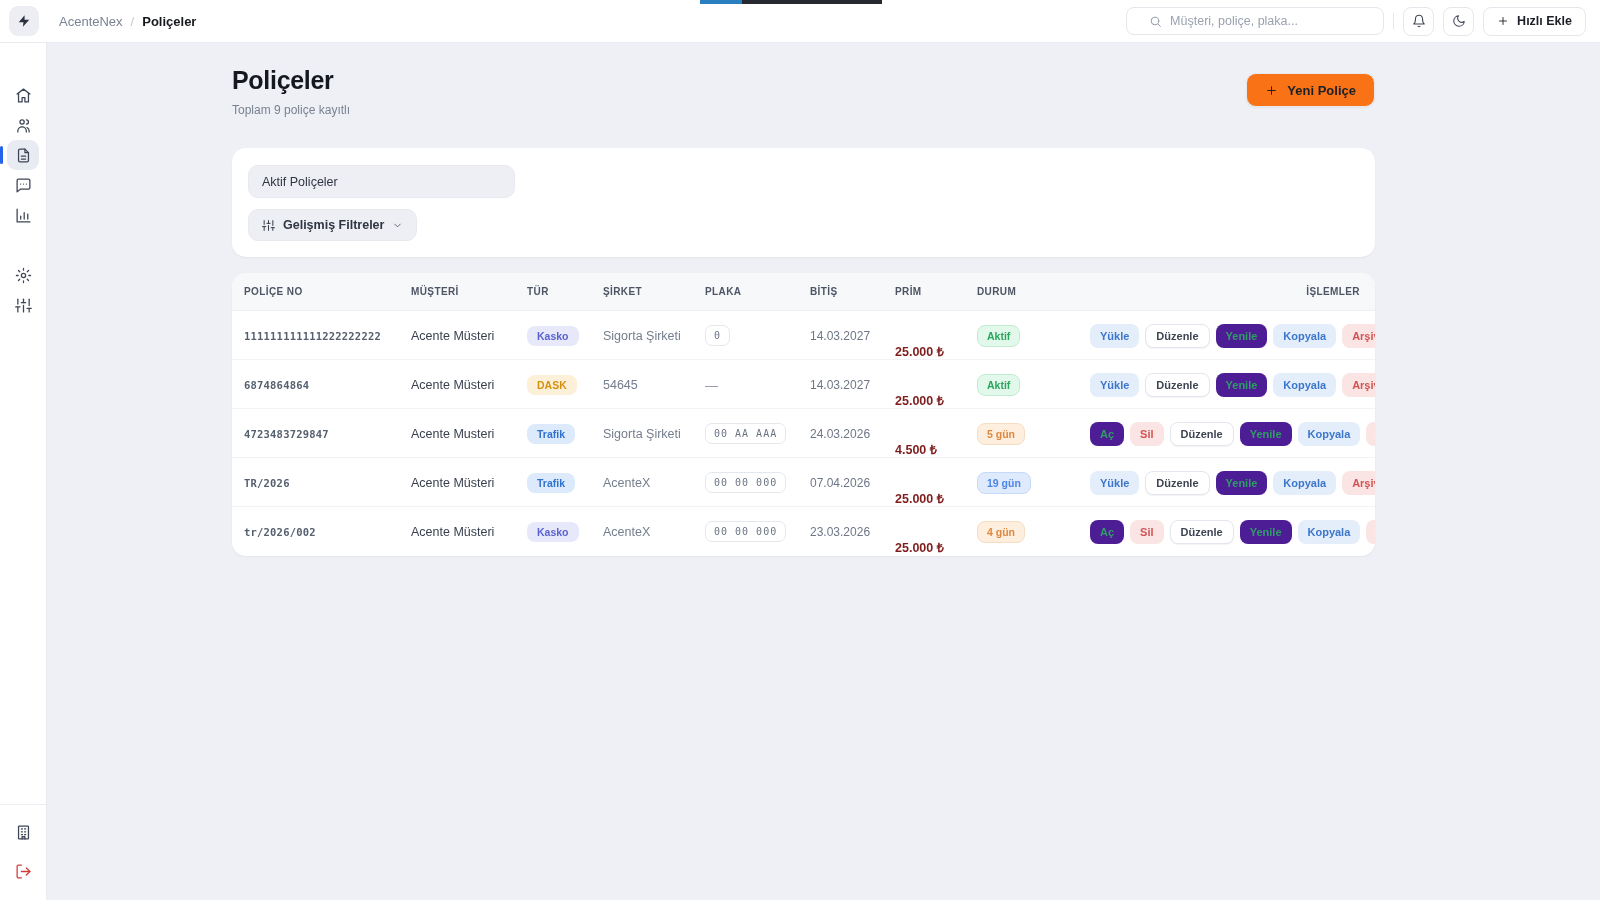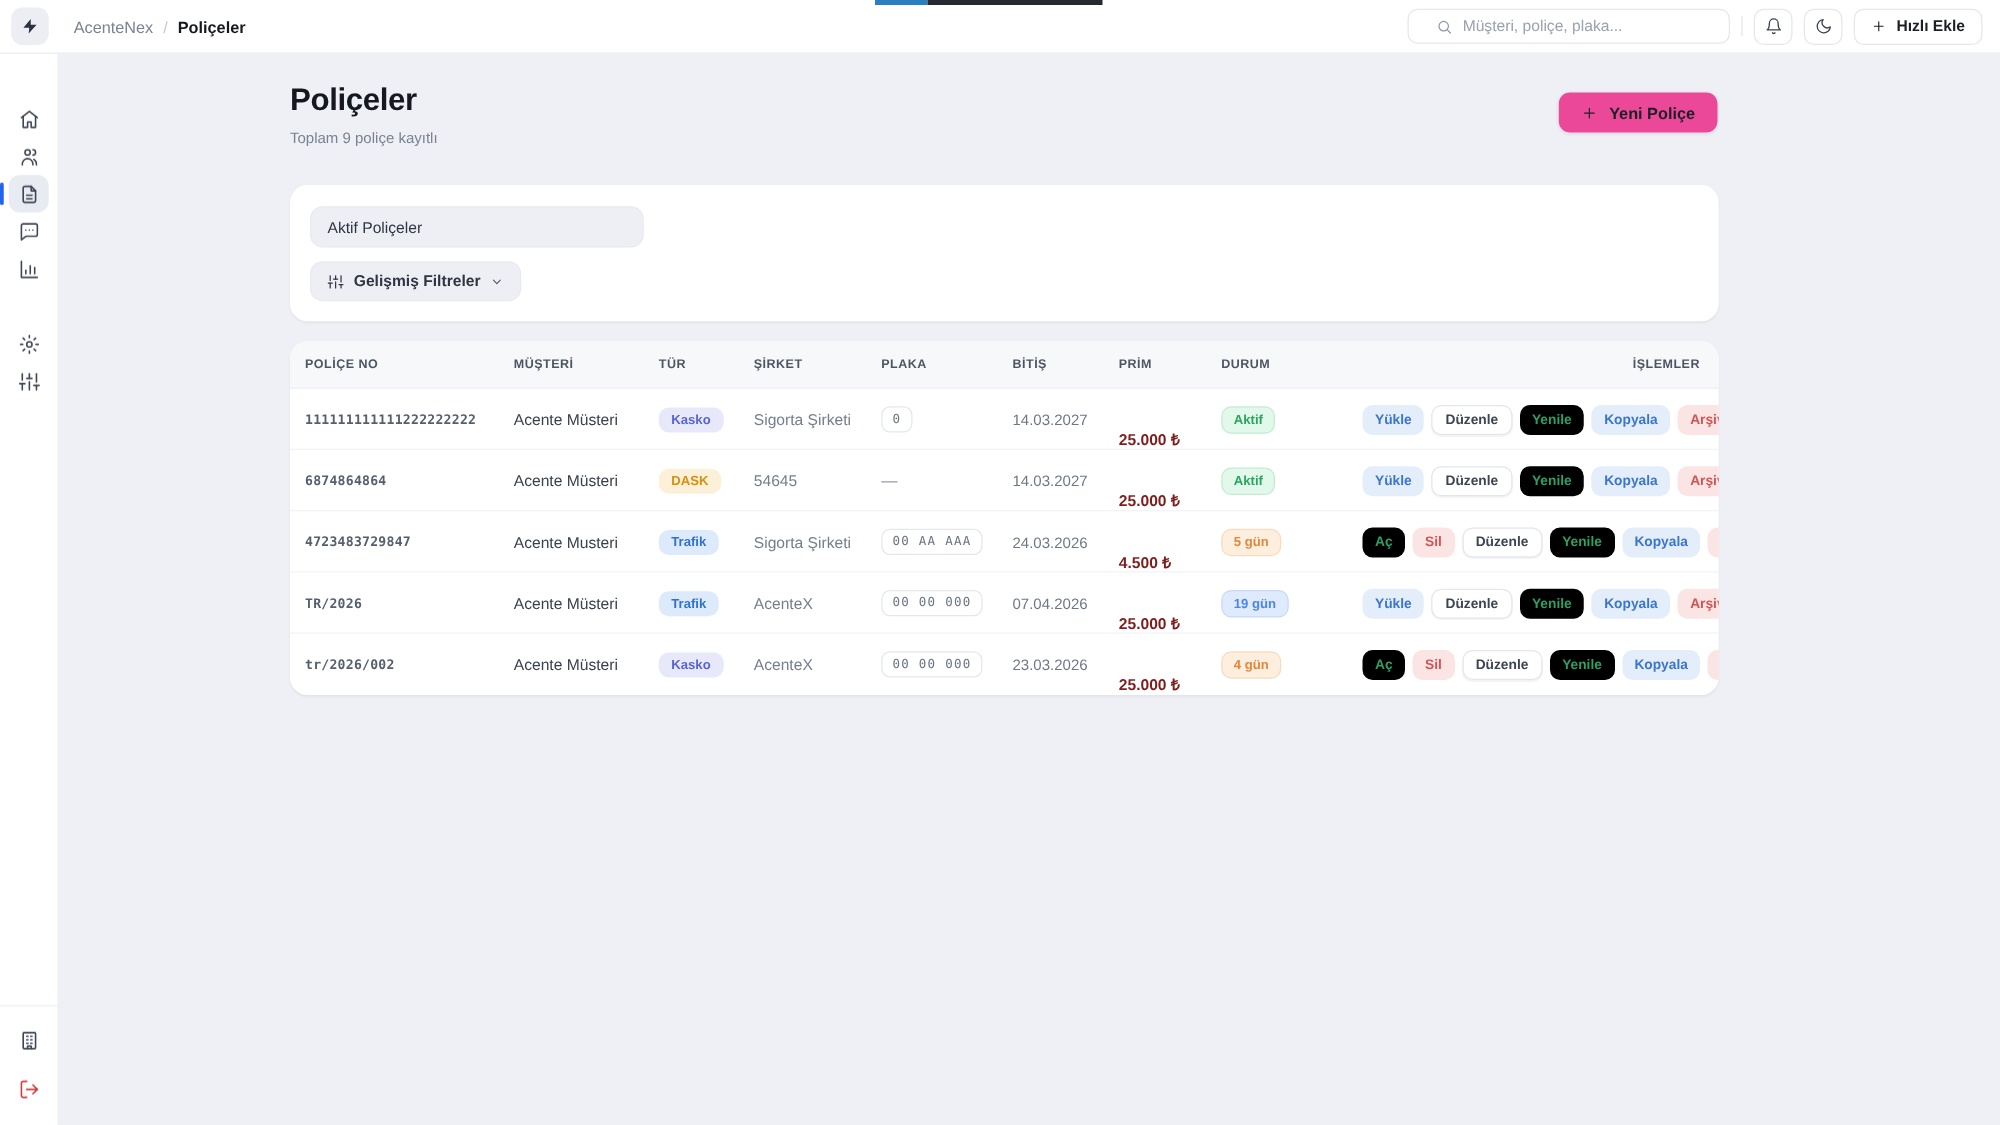--- a/index.html
+++ b/index.html
@@ -60,21 +60,21 @@
     padding:12px 0 14px; display:flex; flex-direction:column; align-items:center; gap:9px; }
   .nav-item.logout { color:#d33b3b; }
 
   
   .main { position:absolute; top:43px; left:47px; right:0; bottom:0; overflow:auto; }
   .container { width:1143px; margin:23px 0 40px 185px; }
 
   .page-head { display:flex; justify-content:space-between; align-items:flex-start; margin-bottom:31px; }
   .page-title { font-size:25px; font-weight:700; color:#15181e; letter-spacing:-0.3px; }
   .page-sub { font-size:12px; color:#7a8290; margin-top:8px; }
-  .new-policy-btn { display:flex; align-items:center; gap:9px; background:#ec4899; border:1px solid #e6e8ee;
+  .new-policy-btn { display:flex; align-items:center; gap:9px; background:#f97316; border:1px solid #e6e8ee;
     border-radius:10px; padding:0 18px; height:34px; font-size:13px; font-weight:600; color:#1c2026;
     box-shadow:0 1px 2px rgba(16,24,40,.05); cursor:pointer; margin-top:7px; }
   .new-policy-btn .icn { width:13px; height:13px; }
 
   
   .filter-card { background:#fff; border-radius:14px; padding:17px 16px 16px;
     box-shadow:0 1px 2px rgba(16,24,40,.05); margin-bottom:16px; }
   .filter-row { display:flex; gap:16px; }
   .f-input { background:#edeff4; border:1px solid #e8eaef; border-radius:10px; height:33px;
     display:flex; align-items:center; }
@@ -116,21 +116,21 @@
   .status { display:inline-block; padding:4px 9px; border-radius:8px; font-size:10.5px;
     font-weight:600; border:1px solid; }
   .status-green  { background:#e2f8eb; color:#2aa55e; border-color:#c2ecd2; }
   .status-orange { background:#fdeede; color:#e0883e; border-color:#f6dcc0; }
   .status-blue   { background:#dfeafd; color:#4c86e8; border-color:#c6d9f9; }
   .c-actions { display:flex; justify-content:space-between; gap:6px; }
   .act { border:0; border-radius:8px; padding:5px 10px; font-size:11px; font-weight:600;
     font-family:inherit; cursor:pointer; white-space:nowrap; }
   .act-blue    { background:#e4eefb; color:#3c76cb; }
   .act-outline { background:#fff; color:#3d4452; border:1px solid #e3e6ec; box-shadow:0 1px 1px rgba(16,24,40,.05); }
-  .act-green   { background:#000000; color:#2f9e63; }
+  .act-green   { background:#4c1d95; color:#2f9e63; }
   .act-red     { background:#fbe4e4; color:#d15454; }
 </style>
 </head>
 <body>
 
 <div class="artifact">
   <div class="a-blue"></div>
   <div class="a-dark"></div>
 </div>
 

